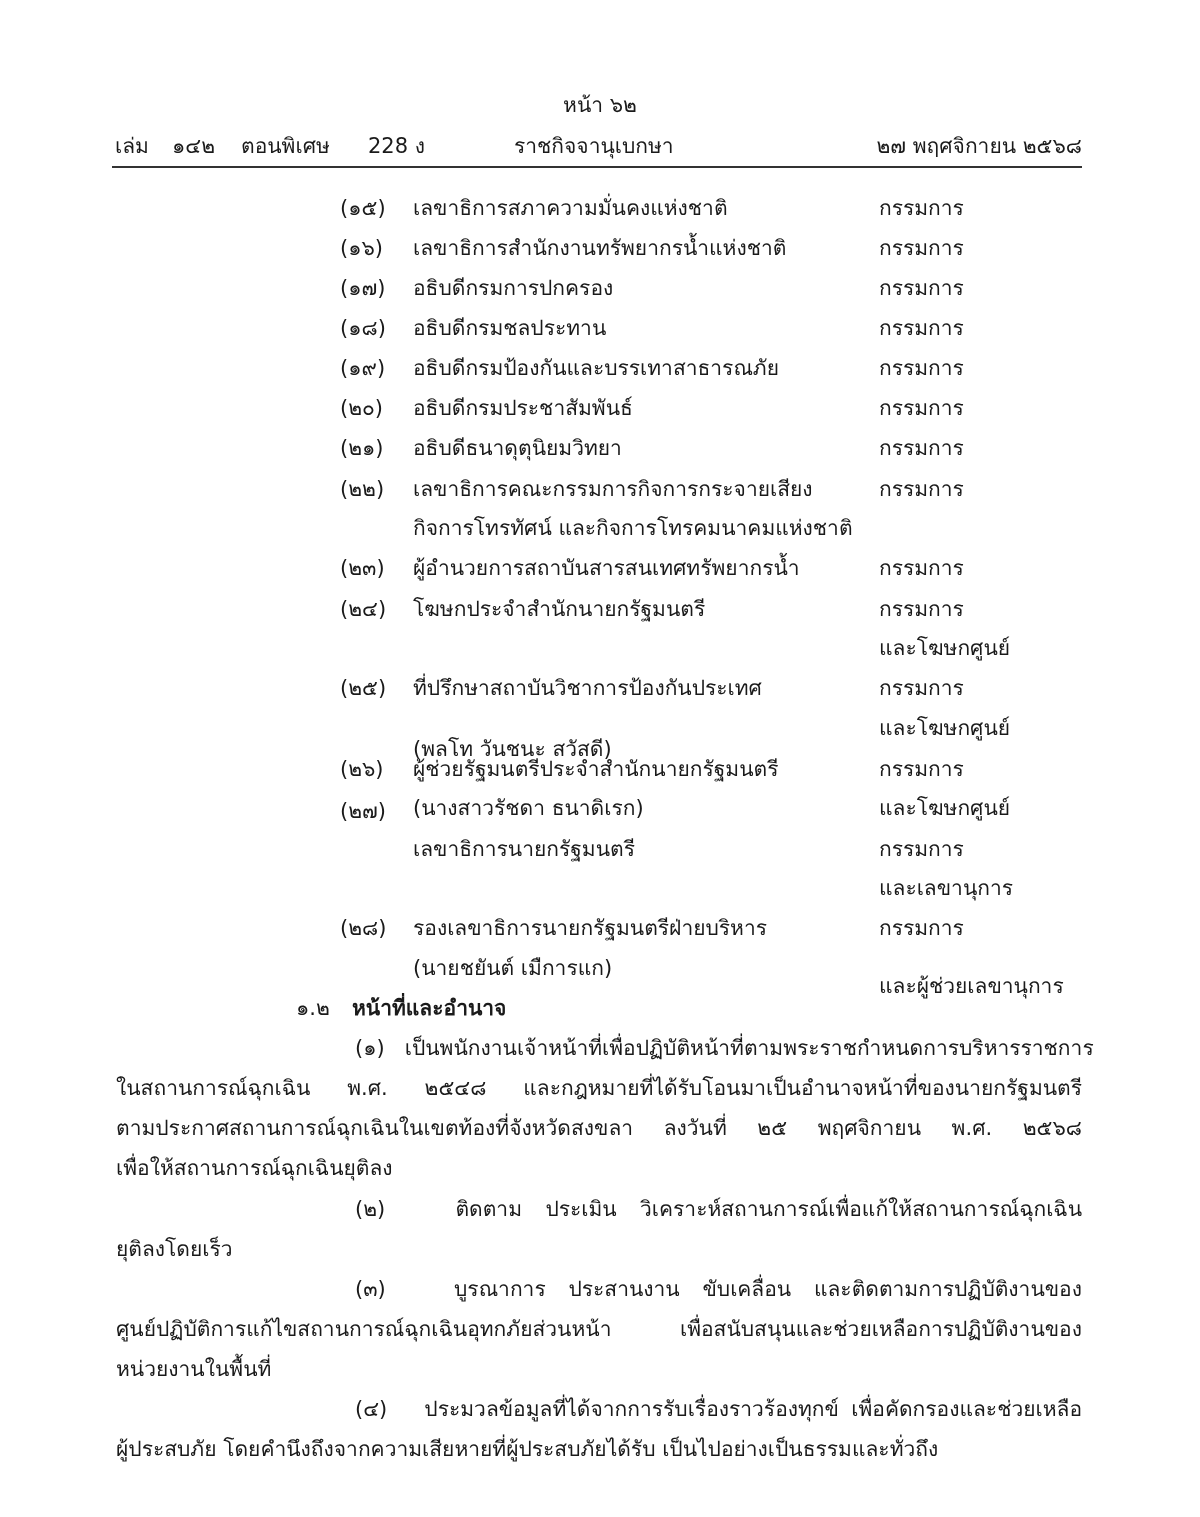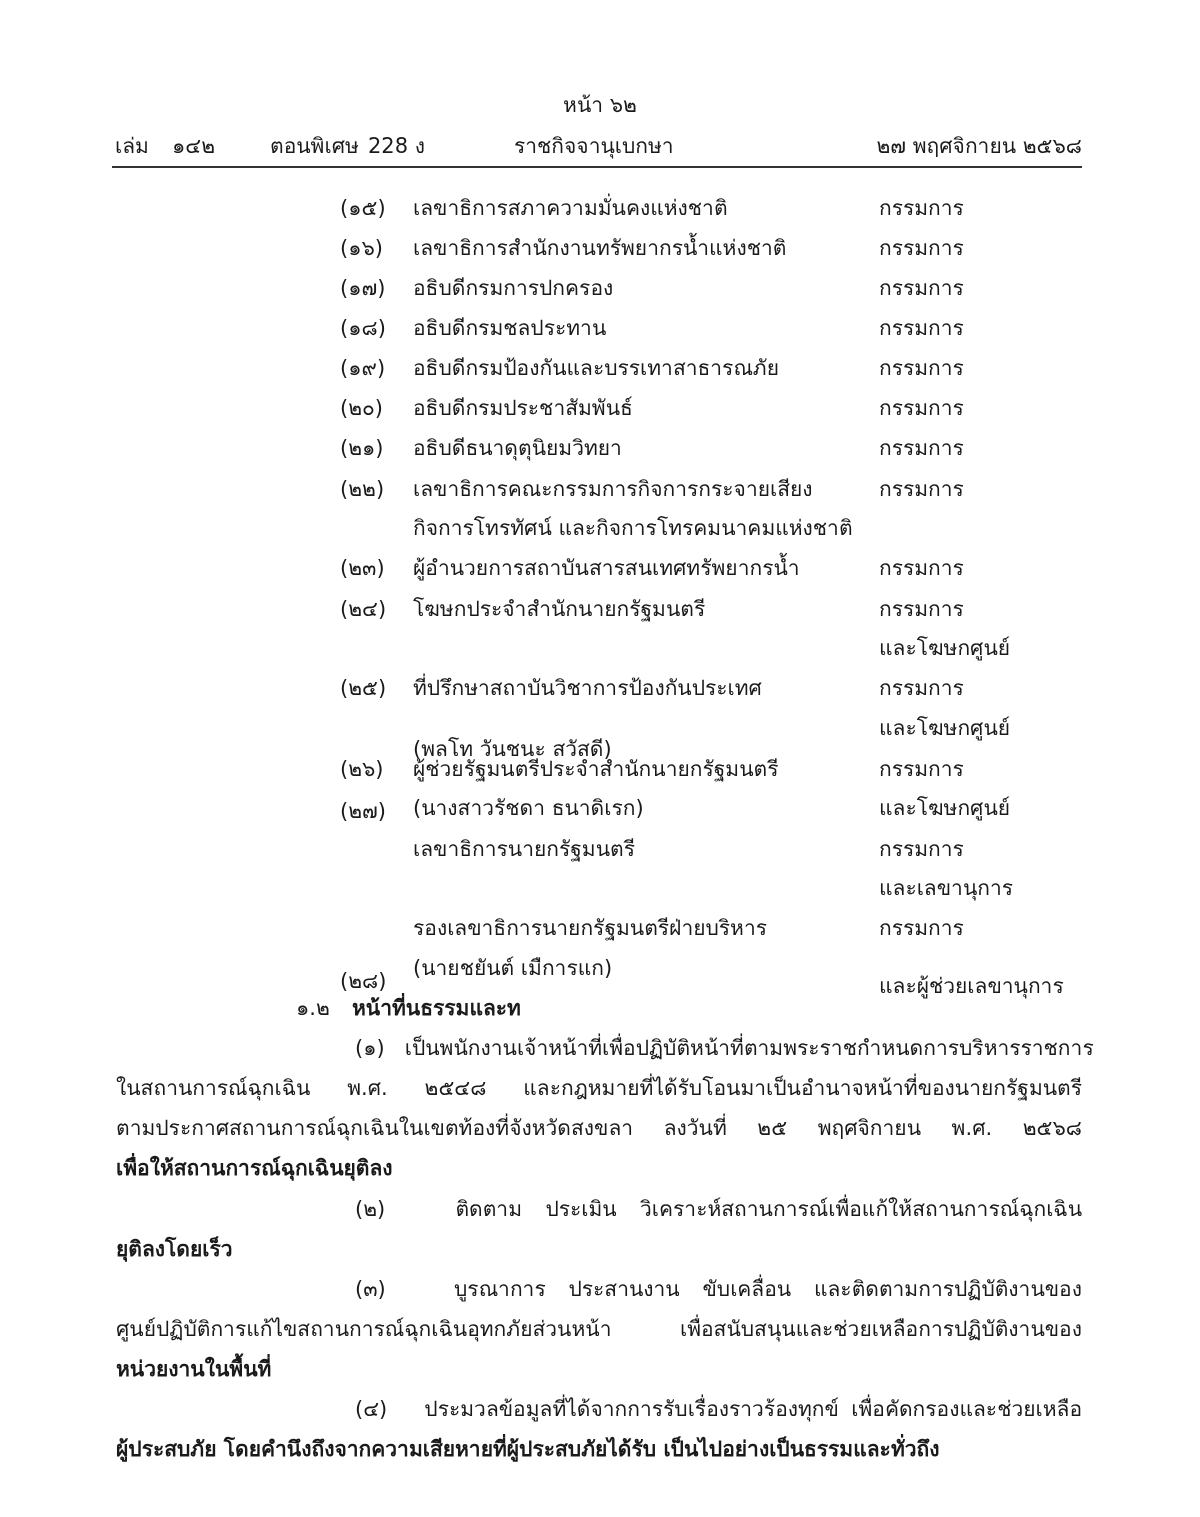--- a/index.html
+++ b/index.html
@@ -11,30 +11,30 @@
     .abs { position: absolute; white-space: nowrap; font-size: 21px; line-height: 30px; }
     .page-no { left: 0; width: 1200px; text-align: center; top: 90px; }
     .hdr { top: 131px; }
     .rule { position: absolute; left: 112px; width: 970px; top: 166px; height: 0; border-top: 2.5px solid #333; }
     .num { left: 340px; }
     .item { left: 413px; }
     .role { left: 858px; margin-left: 21px; }
     .sec-num { left: 296px; }
     .sec-title { left: 352px; font-weight: bold; }
     .para { left: 116px; width: 966px; text-align: justify; text-align-last: justify; }
-    .para.last { text-align-last: left; font-weight: bold; }
+    .para.last { text-align-last: left; }
     .para-first { left: 355px; width: 727px; text-align: justify; text-align-last: justify; }
   </style>
 </head>
 <body>
 
 <div class="abs page-no">หน้า ๖๒</div>
 <div class="abs hdr" style="left:115px">เล่ม</div>
 <div class="abs hdr" style="left:172px">๑๔๒</div>
-<div class="abs hdr" style="left:270px">ตอนพิเศษ</div>
+<div class="abs hdr" style="left:241px">ตอนพิเศษ</div>
 <div class="abs hdr" style="left:368px">228 ง</div>
 <div class="abs hdr" style="left:514px">ราชกิจจานุเบกษา</div>
 <div class="abs hdr" style="right:118px">๒๗ พฤศจิกายน ๒๕๖๘</div>
 <div class="rule"></div>
 
 <div>
 
   <div class="abs num" style="top:193px">(๑๕)</div>
   <div class="abs item" style="top:193px">เลขาธิการสภาความมั่นคงแห่งชาติ</div>
   <div class="abs role" style="top:193px">กรรมการ</div>
@@ -87,29 +87,29 @@
   <div class="abs item" style="top:754px">ผู้ช่วยรัฐมนตรีประจำสำนักนายกรัฐมนตรี</div>
   <div class="abs role" style="top:754px">กรรมการ</div>
   <div class="abs item" style="top:793px">(นางสาวรัชดา  ธนาดิเรก)</div>
   <div class="abs role" style="top:793px">และโฆษกศูนย์</div>
 
   <div class="abs num" style="top:796px">(๒๗)</div>
   <div class="abs item" style="top:834px">เลขาธิการนายกรัฐมนตรี</div>
   <div class="abs role" style="top:834px">กรรมการ</div>
   <div class="abs role" style="top:873px">และเลขานุการ</div>
 
-  <div class="abs num" style="top:966px">(๒๘)</div>
+  <div class="abs num" style="top:913px">(๒๘)</div>
   <div class="abs item" style="top:913px">รองเลขาธิการนายกรัฐมนตรีฝ่ายบริหาร</div>
   <div class="abs role" style="top:913px">กรรมการ</div>
   <div class="abs item" style="top:953px">(นายชยันต์  เมืการแก)</div>
   <div class="abs role" style="top:971px">และผู้ช่วยเลขานุการ</div>
 </div>
 
 <div class="abs sec-num" style="top:993px">๑.๒</div>
-<div class="abs sec-title" style="top:993px">หน้าที่นธรรมและท</div>
+<div class="abs sec-title" style="top:993px">หน้าที่และอำนาจ</div>
 
 <div>
   <div class="abs para-first" style="top:1033px">
     <span>(๑)</span>&nbsp;&nbsp;&nbsp;<span>เป็นพนักงานเจ้าหน้าที่เพื่อปฏิบัติหน้าที่ตามพระราชกำหนดการบริหารราชการ</span>
   </div>
   <div class="abs para" style="top:1073px">ในสถานการณ์ฉุกเฉิน พ.ศ. ๒๕๔๘ และกฎหมายที่ได้รับโอนมาเป็นอำนาจหน้าที่ของนายกรัฐมนตรี</div>
   <div class="abs para" style="top:1113px">ตามประกาศสถานการณ์ฉุกเฉินในเขตท้องที่จังหวัดสงขลา ลงวันที่ ๒๕ พฤศจิกายน พ.ศ. ๒๕๖๘</div>
   <div class="abs para last" style="top:1153px">เพื่อให้สถานการณ์ฉุกเฉินยุติลง</div>
 </div>
 

